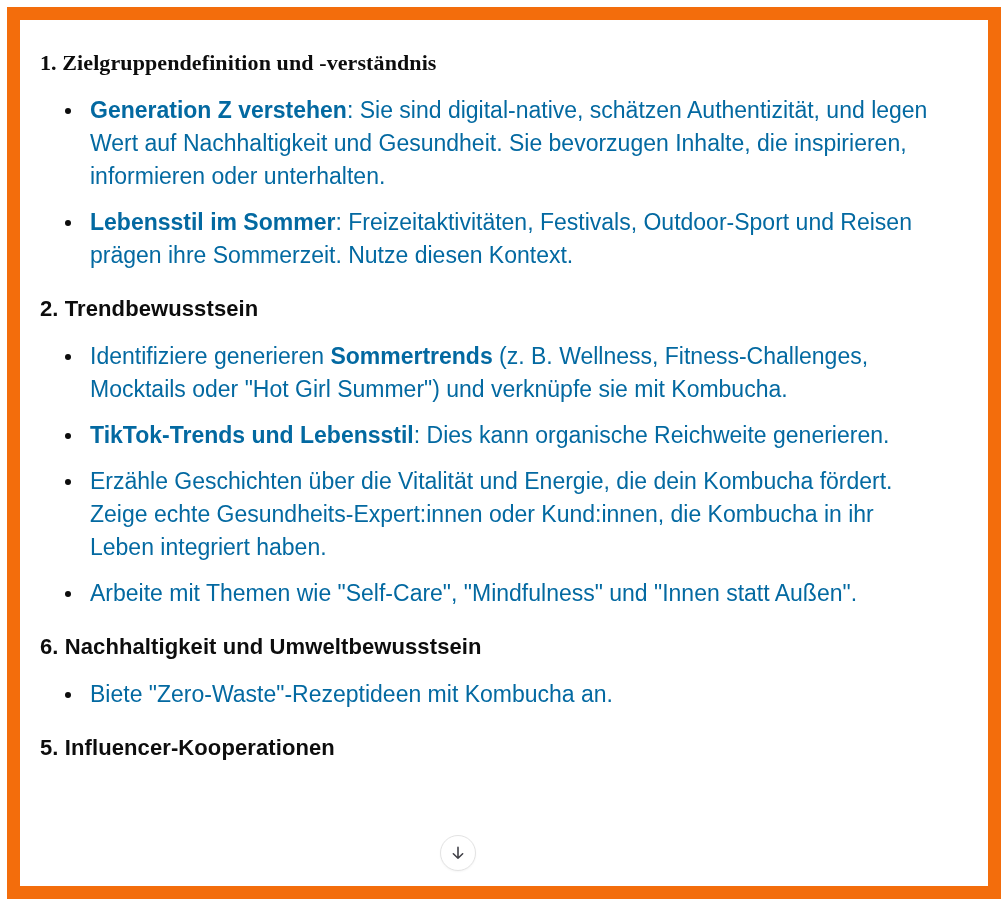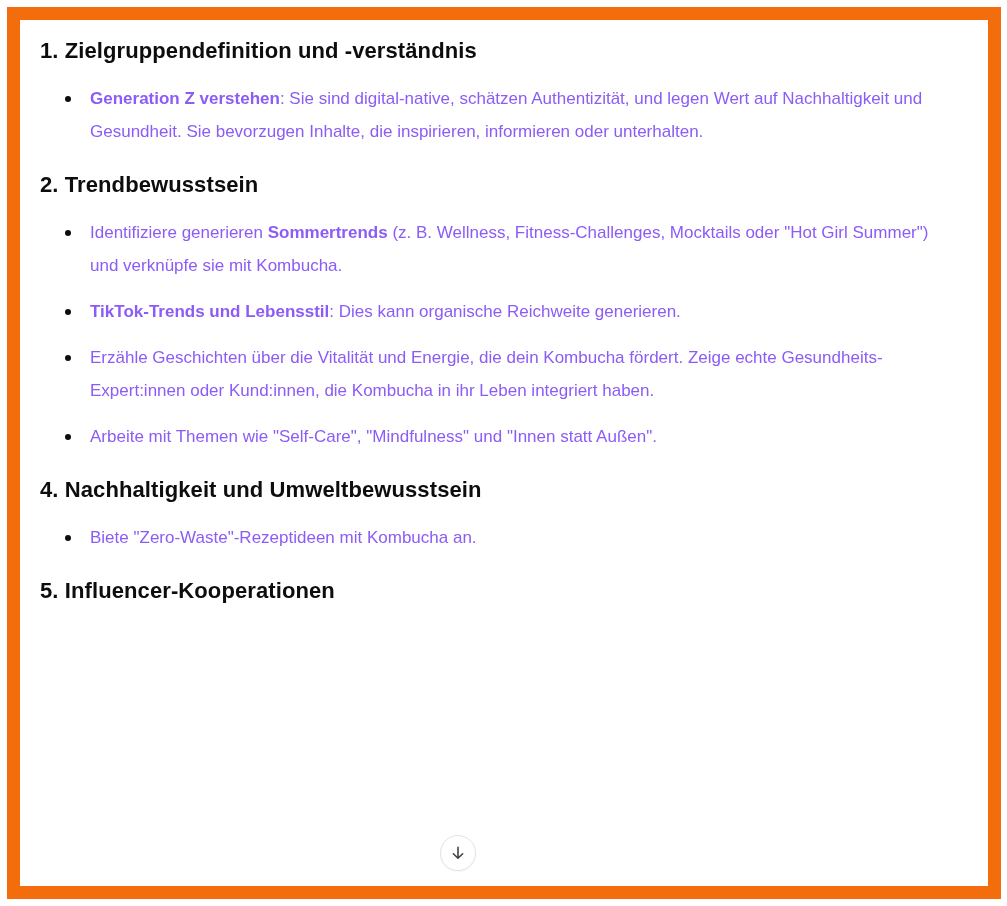--- a/index.html
+++ b/index.html
@@ -34,34 +34,35 @@
   }
   .section-heading {
     font-size: 22px;
     line-height: 26px;
     font-weight: 700;
     margin: 24px 0 18px 0;
     color: #0d0d0d;
     letter-spacing: 0.1px;
   }
   .section:first-child .section-heading {
-    margin-top: 0;
+    margin-top: 12px;
+    font-family: Liberation Serif, serif;
   }
   ul.bullets {
     list-style: none;
     margin: 0;
     padding: 0;
   }
   li.bullet-item {
     position: relative;
     padding-left: 50px;
     margin-bottom: 13px;
-    font-size: 17px;
+    font-size: 23px;
     line-height: 33px;
-    color: #8b5cf6;
+    color: #0369a1;
   }
   .bullet-dot {
     position: absolute;
     left: 25px;
     top: 14px;
     width: 6px;
     height: 6px;
     border-radius: 50%;
     background: #0d0d0d;
   }
@@ -93,37 +94,38 @@
 <body>
 
 <div class="page">
   <div class="frame">
     <div class="content">
       <div id="sections-root">
           <div class="section">
             <div class="section-heading">1. Zielgruppendefinition und -verständnis</div>
             <ul class="bullets">
               <li class="bullet-item"><span class="bullet-dot"></span><span class="seg-bold">Generation Z verstehen</span><span class="seg">: Sie sind digital-native, schätzen Authentizität, und legen Wert auf Nachhaltigkeit und Gesundheit. Sie bevorzugen Inhalte, die inspirieren, informieren oder unterhalten.</span></li>
+              <li class="bullet-item"><span class="bullet-dot"></span><span class="seg-bold">Lebensstil im Sommer</span><span class="seg">: Freizeitaktivitäten, Festivals, Outdoor-Sport und Reisen prägen ihre Sommerzeit. Nutze diesen Kontext.</span></li>
             </ul>
           </div>
           <div class="section">
             <div class="section-heading">2. Trendbewusstsein</div>
             <ul class="bullets">
               <li class="bullet-item"><span class="bullet-dot"></span><span class="seg">Identifiziere generieren </span><span class="seg-bold">Sommertrends</span><span class="seg"> (z. B. Wellness, Fitness-Challenges, Mocktails oder "Hot Girl Summer") und verknüpfe sie mit Kombucha.</span></li>
               <li class="bullet-item"><span class="bullet-dot"></span><span class="seg-bold">TikTok-Trends und Lebensstil</span><span class="seg">: Dies kann organische Reichweite generieren.</span></li>
             </ul>
           </div>
           <div class="section">
             <ul class="bullets">
               <li class="bullet-item"><span class="bullet-dot"></span><span class="seg">Erzähle Geschichten über die Vitalität und Energie, die dein Kombucha fördert. Zeige echte Gesundheits-Expert:innen oder Kund:innen, die Kombucha in ihr Leben integriert haben.</span></li>
               <li class="bullet-item"><span class="bullet-dot"></span><span class="seg">Arbeite mit Themen wie "Self-Care", "Mindfulness" und "Innen statt Außen".</span></li>
             </ul>
           </div>
           <div class="section">
-            <div class="section-heading">4. Nachhaltigkeit und Umweltbewusstsein</div>
+            <div class="section-heading">6. Nachhaltigkeit und Umweltbewusstsein</div>
             <ul class="bullets">
               <li class="bullet-item"><span class="bullet-dot"></span><span class="seg">Biete "Zero-Waste"-Rezeptideen mit Kombucha an.</span></li>
             </ul>
           </div>
           <div class="section">
             <div class="section-heading">5. Influencer-Kooperationen</div>
           </div>
         </div>
     </div>
   </div>

